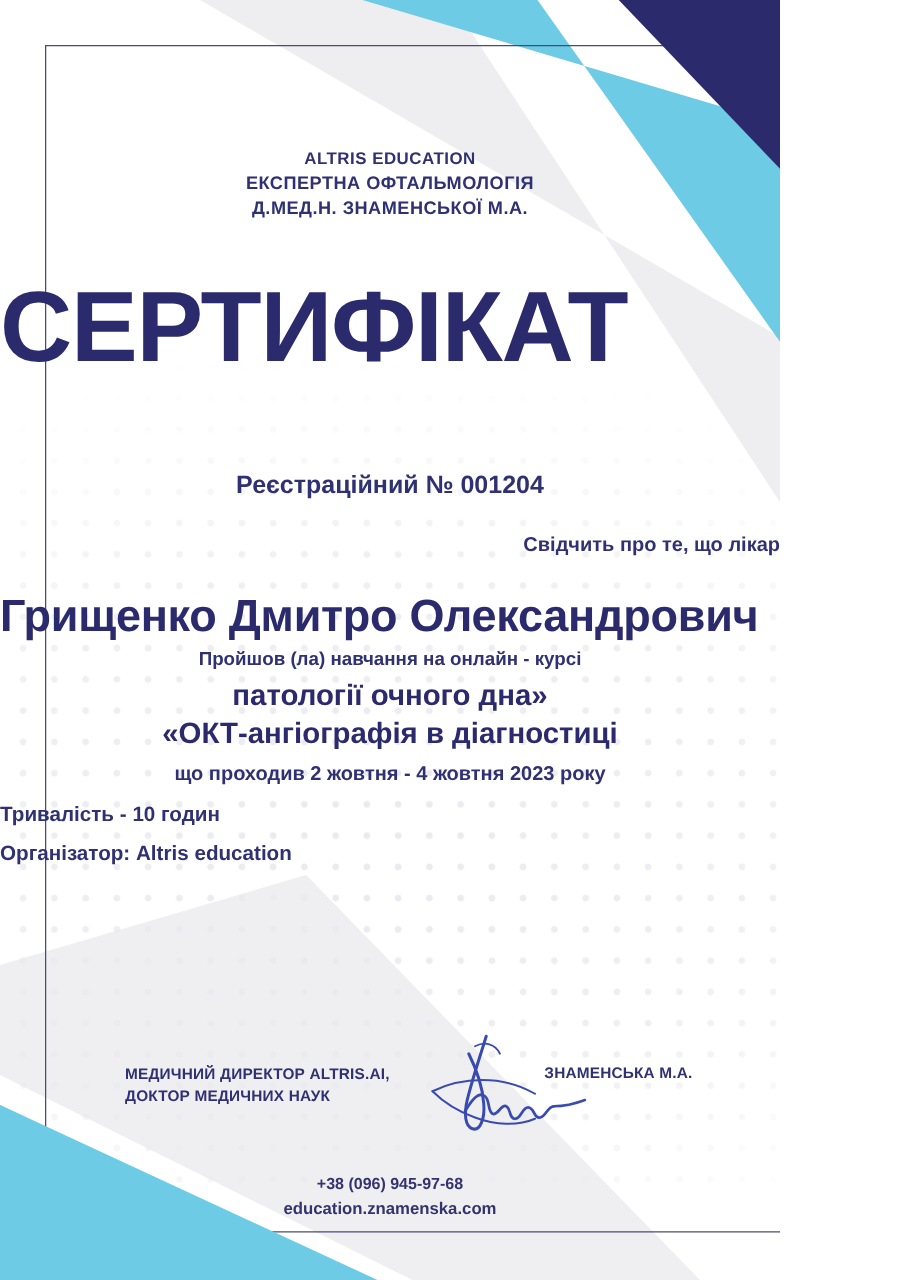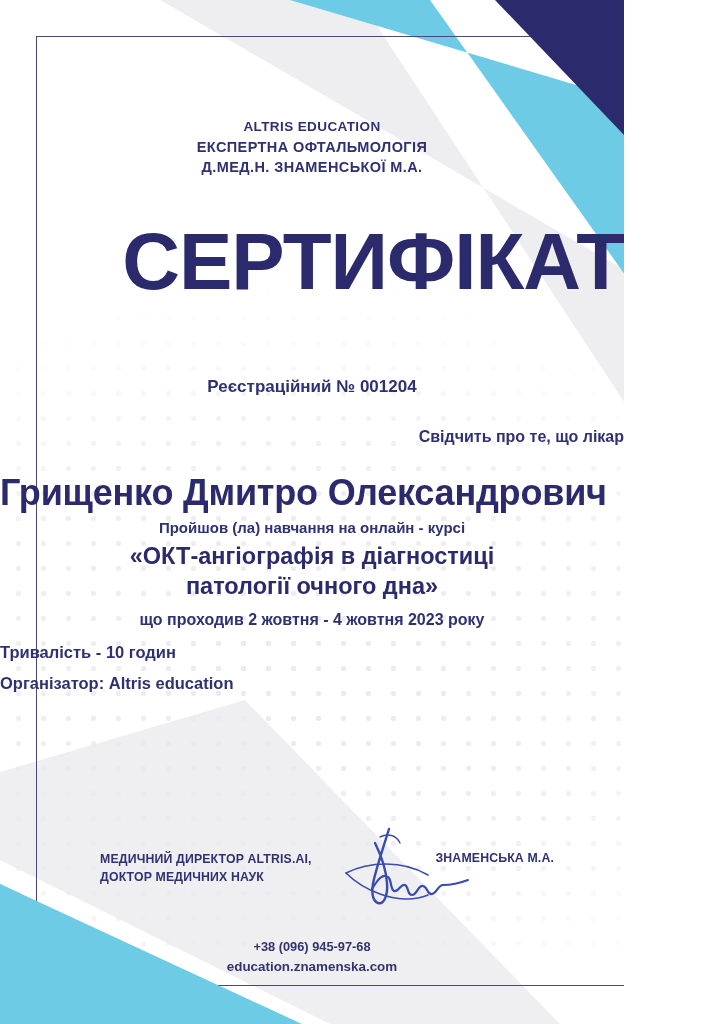--- a/index.html
+++ b/index.html
@@ -67,35 +67,35 @@
   }
   .org-line-1 { font-size: 13.5px; }
   .org-line-2 { font-size: 14.5px; }
   .org-line-3 { font-size: 14.5px; }
 
   .main-title {
     position: absolute;
     top: 222px;
     left: 0;
     right: 0;
-    text-align: right;
+    text-align: left;
     font-size: 80px;
     font-weight: bold;
     letter-spacing: -1px;
     color: #2b2a6d;
     line-height: 1;
   }
 
   .reg-number {
     position: absolute;
     top: 377px;
     left: 0;
     right: 0;
     text-align: center;
-    font-size: 17px;
+    font-size: 20px;
     font-weight: bold;
     color: #2f3172;
   }
   .witness-line {
     position: absolute;
     top: 428px;
     left: 0;
     right: 0;
     text-align: right;
     font-size: 16px;
@@ -258,22 +258,22 @@
 
     <div class="reg-number">Реєстраційний № 001204</div>
 
     <div class="witness-line">Свідчить про те, що лікар</div>
 
     <div class="recipient-name">Грищенко Дмитро Олександрович</div>
 
     <div class="course-intro">Пройшов (ла) навчання на онлайн - курсі</div>
 
     <div class="course-title">
+      <div>патології очного дна»</div>
       <div>«ОКТ-ангіографія в діагностиці</div>
-      <div>патології очного дна»</div>
     </div>
 
     <div class="course-dates">що проходив 2 жовтня - 4 жовтня 2023 року</div>
 
     <div class="duration">Тривалість - 10 годин</div>
 
     <div class="organizer">Організатор: Altris education</div>
 
     <div class="signature-row">
       <div class="sig-title">МЕДИЧНИЙ ДИРЕКТОР ALTRIS.AI,

